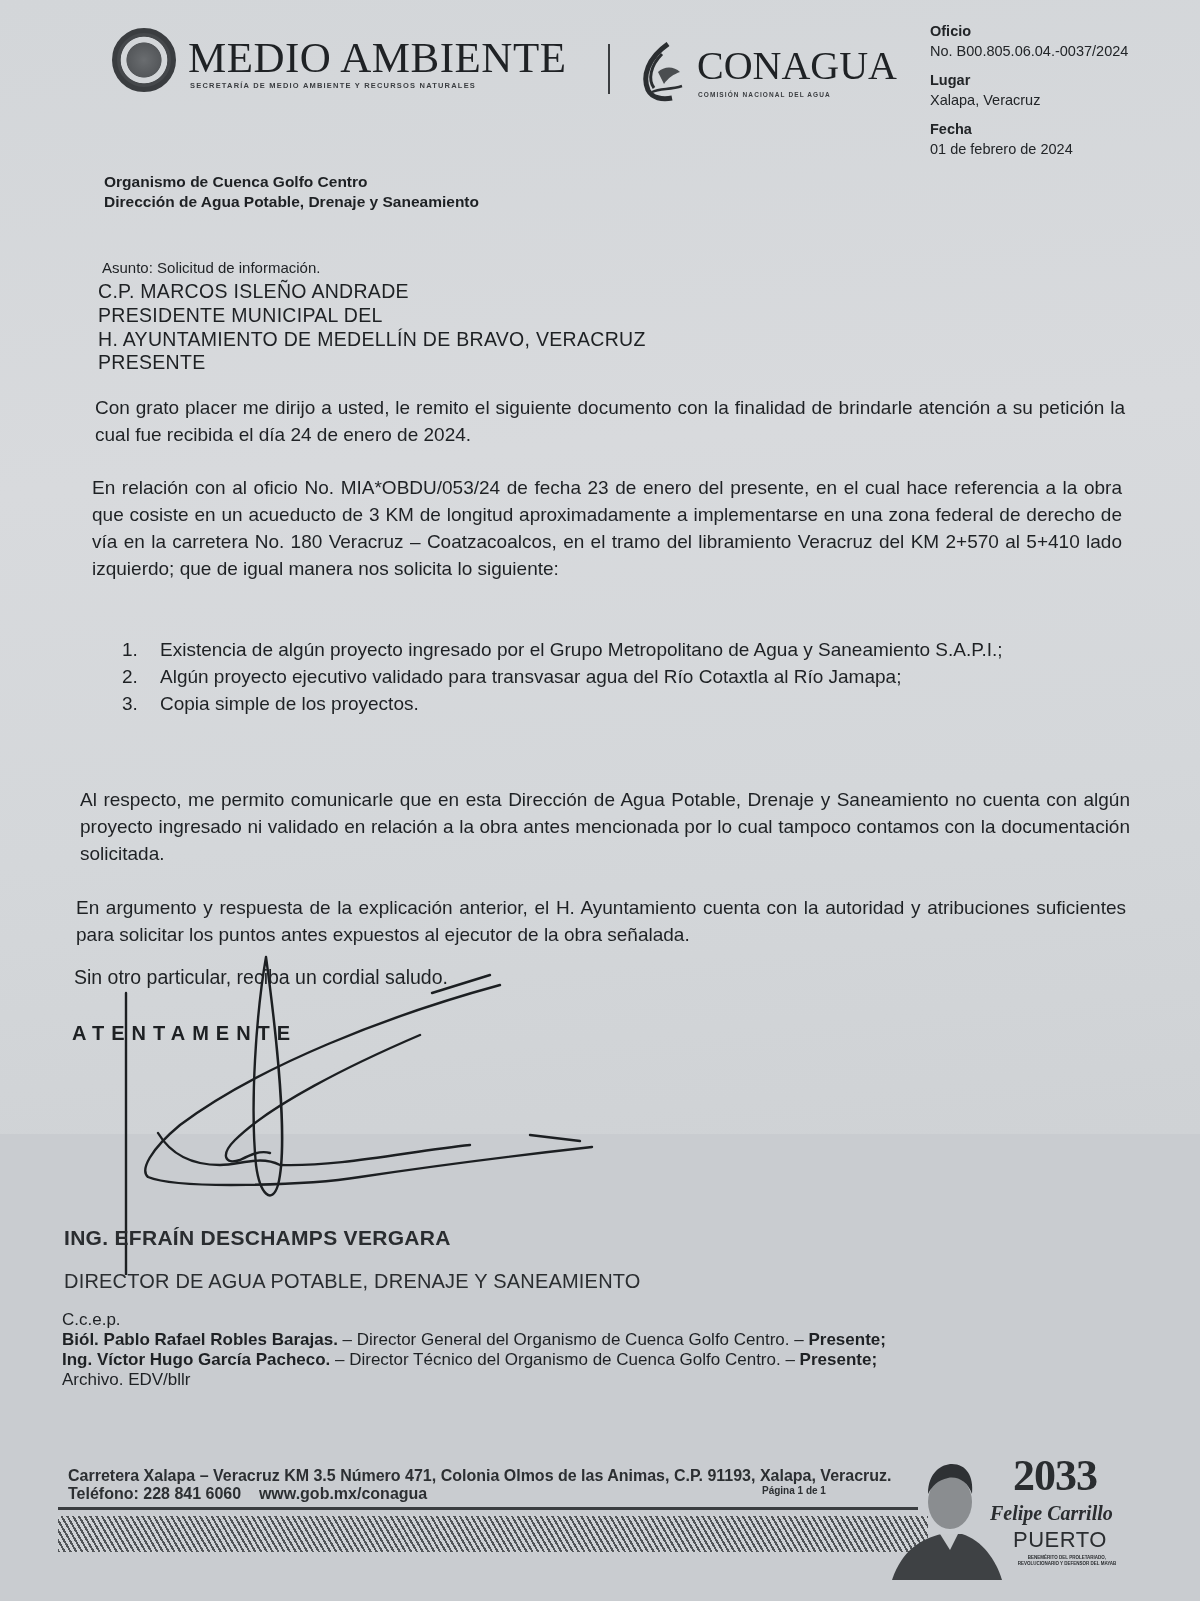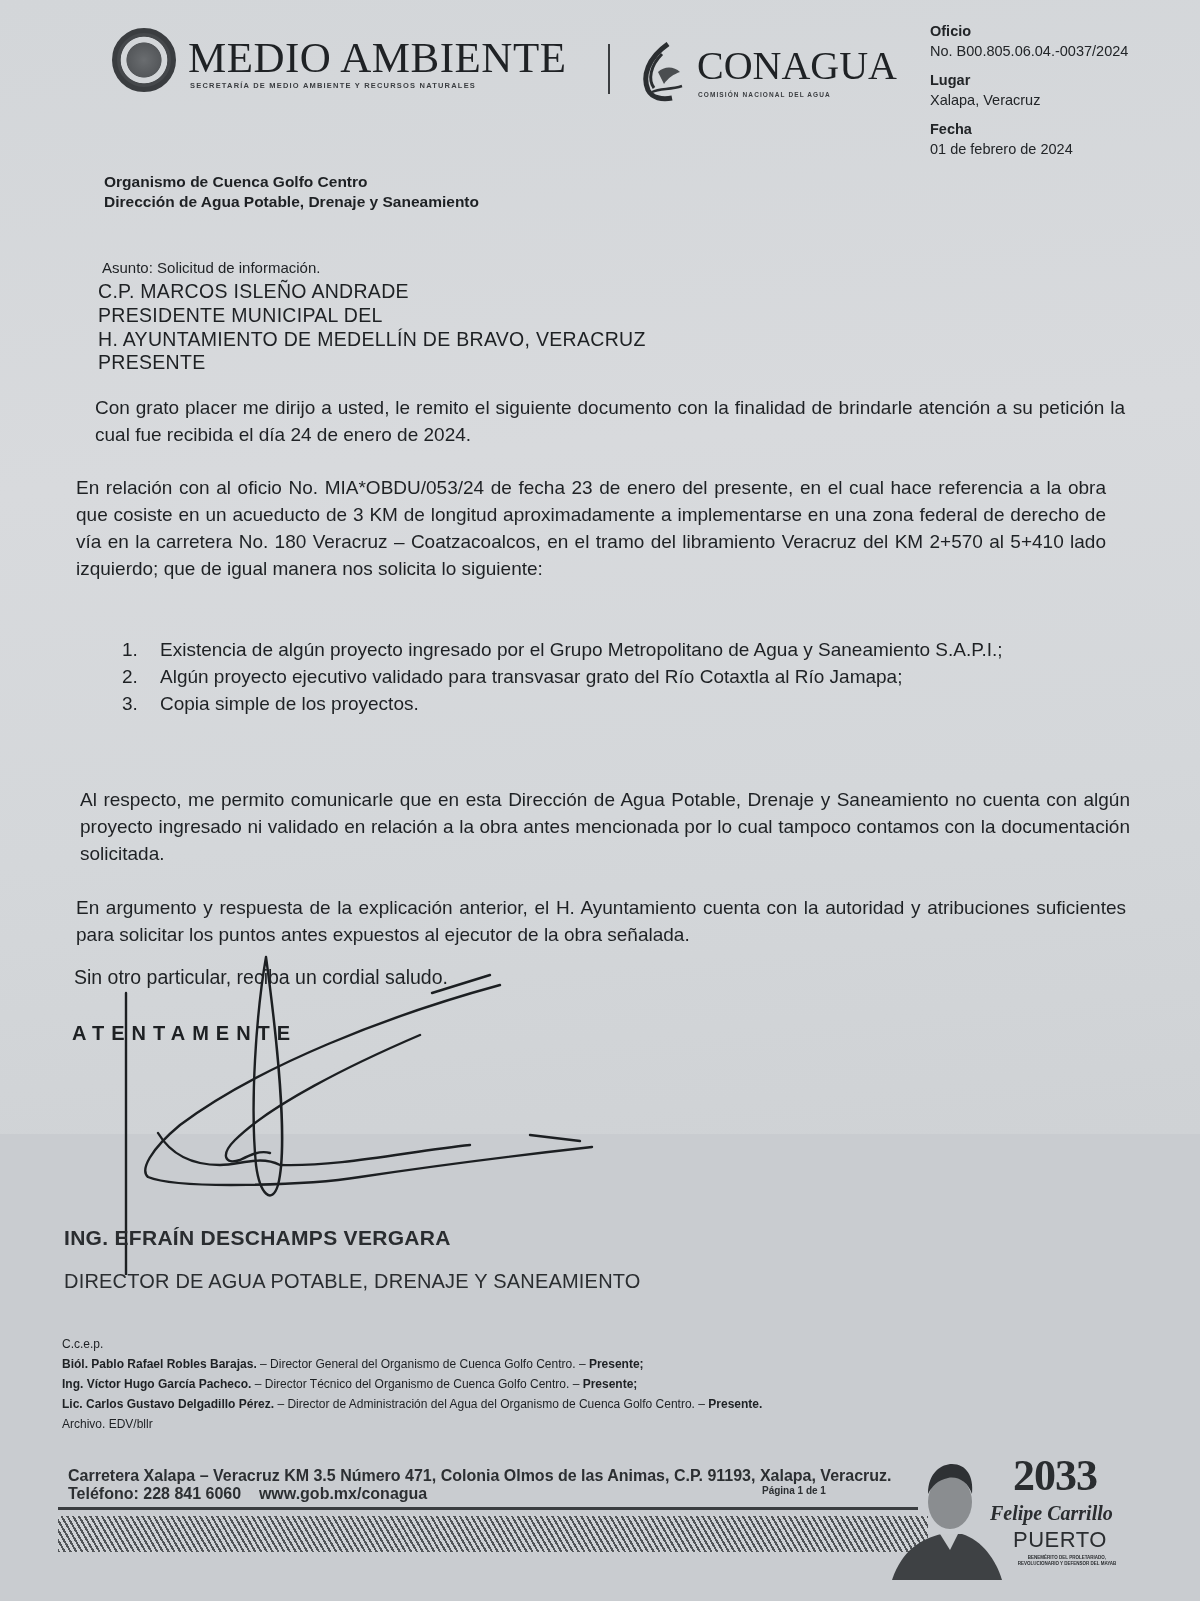--- a/index.html
+++ b/index.html
@@ -99,21 +99,21 @@
       font-size: 19.5px;
       line-height: 1.22;
       letter-spacing: 0.3px;
     }
     .para {
       font-size: 19px;
       line-height: 27px;
       text-align: justify;
     }
     .p1 { left: 95px; top: 394px; width: 1030px; }
-    .p2 { left: 76px; top: 474px; width: 1030px; }
+    .p2 { left: 92px; top: 474px; width: 1030px; }
     .list {
       left: 122px; top: 636px; width: 1010px;
       font-size: 19px;
       line-height: 27px;
       margin: 0; padding: 0;
       list-style: none;
     }
     .list li { display: flex; }
     .list .num { width: 38px; flex: none; }
     .p3 { left: 80px; top: 786px; width: 1050px; }
@@ -141,23 +141,22 @@
       letter-spacing: 0.3px;
     }
     .signer-title {
       left: 64px; top: 1270px;
       font-size: 20px;
       letter-spacing: 0.2px;
       color: #2a2d30;
     }
     .ccp {
       left: 62px; top: 1310px;
-      font-size: 12px;
+      font-size: 17px;
       line-height: 20px;
-      margin-top: 24px;
     }
     .ccp .bold { font-weight: bold; }
 
     
     .footer-address {
       left: 68px; top: 1467px;
       font-size: 16px;
       font-weight: bold;
       color: #2c2f32;
       line-height: 18px;
@@ -268,21 +267,21 @@
   <div class="abs para p1">Con grato placer me dirijo a usted, le remito el siguiente documento con la finalidad de brindarle atención a su petición la cual fue recibida el día 24 de enero de 2024.</div>
   <div class="abs para p2">En relación con al oficio No. MIA*OBDU/053/24 de fecha 23 de enero del presente, en el cual hace referencia a la obra que cosiste en un acueducto de 3 KM de longitud aproximadamente a implementarse en una zona federal de derecho de vía en la carretera No. 180 Veracruz – Coatzacoalcos, en el tramo del libramiento Veracruz del KM 2+570 al 5+410 lado izquierdo; que de igual manera nos solicita lo siguiente:</div>
 
   <ol class="abs list">
     <li>
       <span class="num">1.</span>
       <span>Existencia de algún proyecto ingresado por el Grupo Metropolitano de Agua y Saneamiento S.A.P.I.;</span>
     </li>
     <li>
       <span class="num">2.</span>
-      <span>Algún proyecto ejecutivo validado para transvasar grato del Río Cotaxtla al Río Jamapa;</span>
+      <span>Algún proyecto ejecutivo validado para transvasar agua del Río Cotaxtla al Río Jamapa;</span>
     </li>
     <li>
       <span class="num">3.</span>
       <span>Copia simple de los proyectos.</span>
     </li>
   </ol>
 
   <div class="abs para p3">Al respecto, me permito comunicarle que en esta Dirección de Agua Potable, Drenaje y Saneamiento no cuenta con algún proyecto ingresado ni validado en relación a la obra antes mencionada por lo cual tampoco contamos con la documentación solicitada.</div>
   <div class="abs para p4">En argumento y respuesta de la explicación anterior, el H. Ayuntamiento cuenta con la autoridad y atribuciones suficientes para solicitar los puntos antes expuestos al ejecutor de la obra señalada.</div>
 
@@ -305,23 +304,20 @@
   <div class="abs signer-title">DIRECTOR DE AGUA POTABLE, DRENAJE Y SANEAMIENTO</div>
 
   <div class="abs ccp">
     <div>C.c.e.p.</div>
     <div>
       <span class="bold">Biól. Pablo Rafael Robles Barajas.</span><span> – Director General del Organismo de Cuenca Golfo Centro. – </span><span class="bold">Presente;</span>
     </div>
     <div>
       <span class="bold">Ing. Víctor Hugo García Pacheco.</span><span> – Director Técnico del Organismo de Cuenca Golfo Centro. – </span><span class="bold">Presente;</span>
     </div>
-    <div>
-      <span class="bold">Lic. Carlos Gustavo Delgadillo Pérez.</span><span> – Director de Administración del Agua del Organismo de Cuenca Golfo Centro. – </span><span class="bold">Presente.</span>
-    </div>
     <div>Archivo. EDV/bllr</div>
   </div>
 
   <div class="abs footer-address">
     <div>Carretera Xalapa – Veracruz KM 3.5 Número 471, Colonia Olmos de las Animas, C.P. 91193, Xalapa, Veracruz.</div>
     <div style="white-space:pre;">Teléfono: 228 841 6060    www.gob.mx/conagua</div>
   </div>
   <div class="abs footer-page">Página 1 de 1</div>
   <div class="abs footer-rule"></div>
   <div class="abs footer-band"></div>

